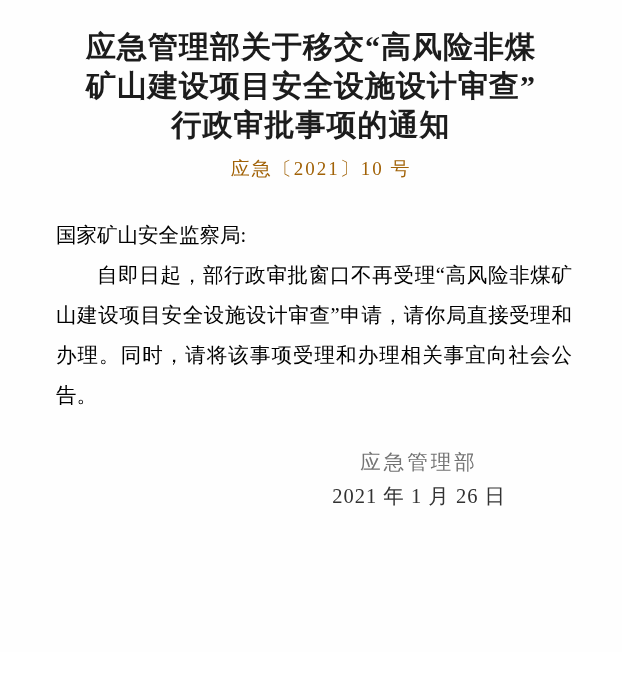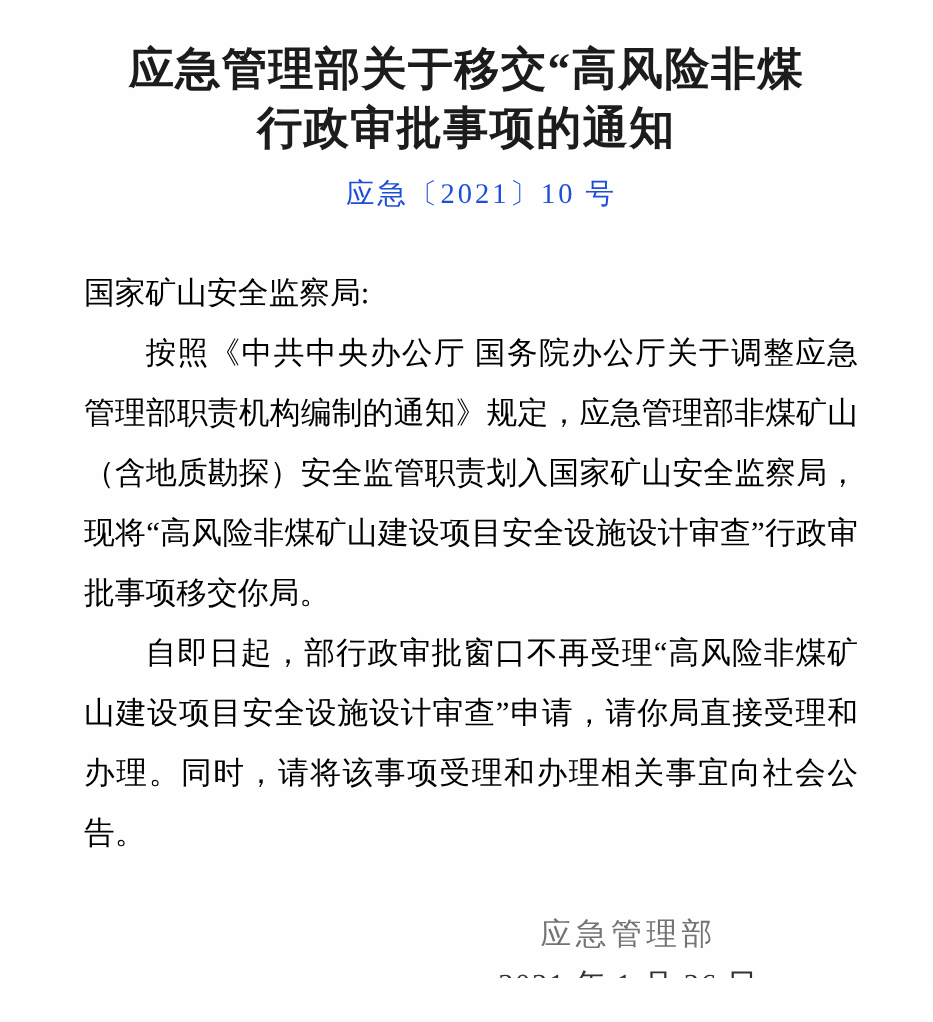--- a/index.html
+++ b/index.html
@@ -27,21 +27,21 @@
     color: #1c1c1c;
     letter-spacing: 1px;
     white-space: nowrap;
   }
   .doc-number {
     margin-top: 12px;
     text-align: center;
     font-size: 19px;
     line-height: 26px;
     letter-spacing: 2px;
-    color: #1d4ed8;
+    color: #a16207;
     padding-left: 20px;
   }
   .body-block {
     margin: 33px 50px 0 56px;
     font-size: 20.5px;
     line-height: 40px;
     text-align: justify;
     color: #000000;
   }
   .addressee {
@@ -70,28 +70,28 @@
     color: #323232;
   }
 </style>
 </head>
 <body>
 
 <div class="page">
 
   <div class="title-block">
     <div class="title-line">应急管理部关于移交“高风险非煤</div>
+    <div class="title-line">矿山建设项目安全设施设计审查”</div>
     <div class="title-line">行政审批事项的通知</div>
   </div>
 
   <div class="doc-number">应急〔2021〕10 号</div>
 
   <div class="body-block">
     <p class="addressee">国家矿山安全监察局:</p>
-    <p class="para">按照《中共中央办公厅 国务院办公厅关于调整应急管理部职责机构编制的通知》规定，应急管理部非煤矿山（含地质勘探）安全监管职责划入国家矿山安全监察局，现将“高风险非煤矿山建设项目安全设施设计审查”行政审批事项移交你局。</p>
     <p class="para">自即日起，部行政审批窗口不再受理“高风险非煤矿山建设项目安全设施设计审查”申请，请你局直接受理和办理。同时，请将该事项受理和办理相关事宜向社会公告。</p>
   </div>
 
   <div class="signature-block">
     <div class="sig-name">应急管理部</div>
     <div class="sig-date">2021 年 1 月 26 日</div>
   </div>
 
 </div>
 

